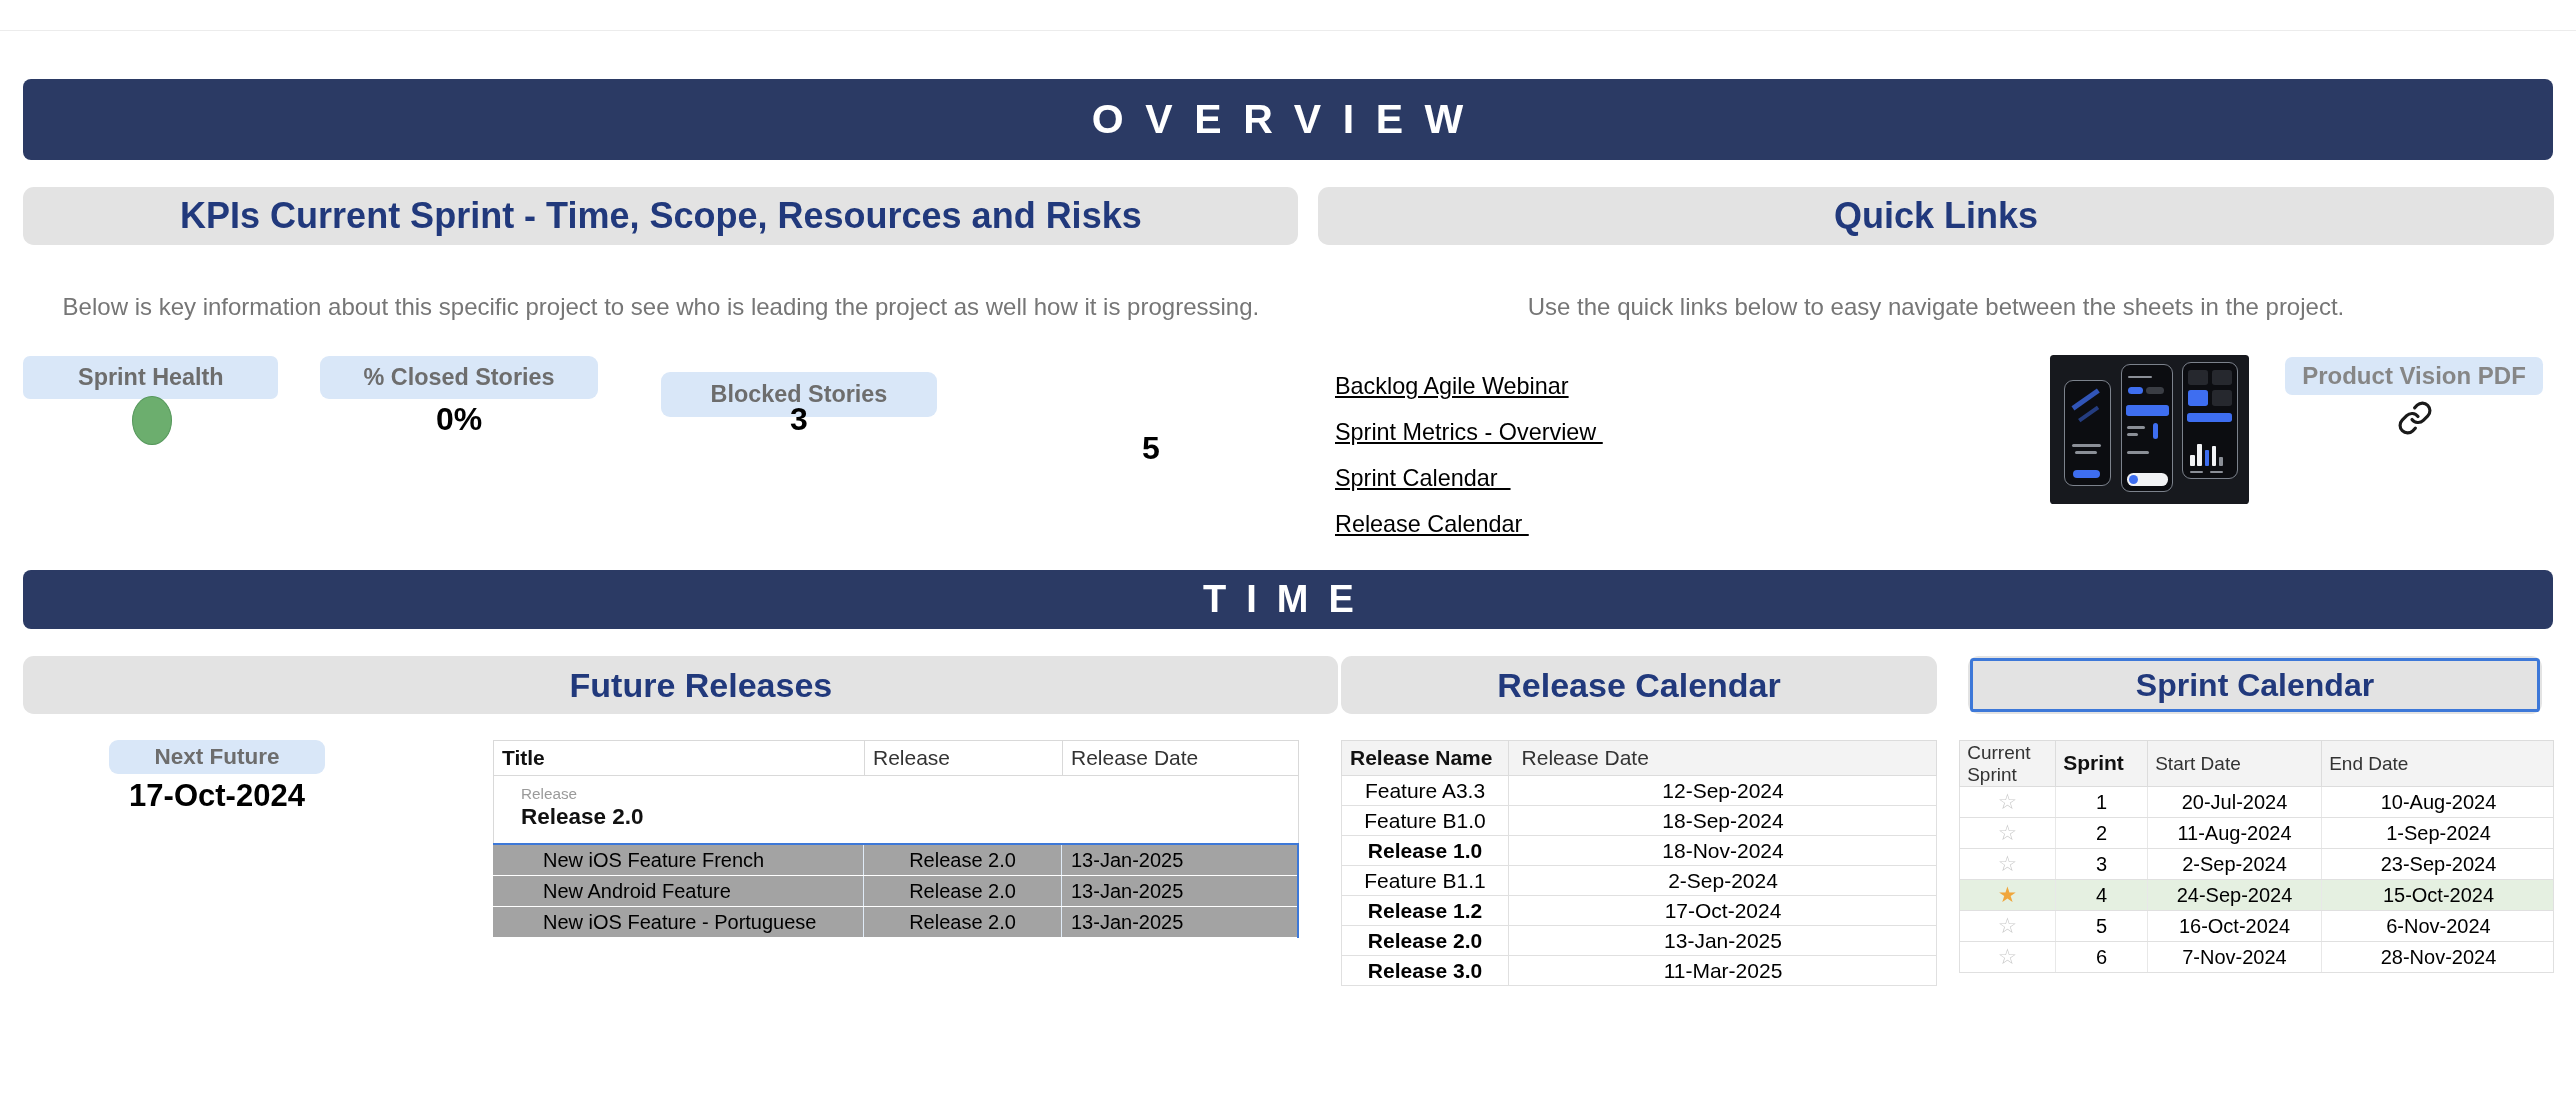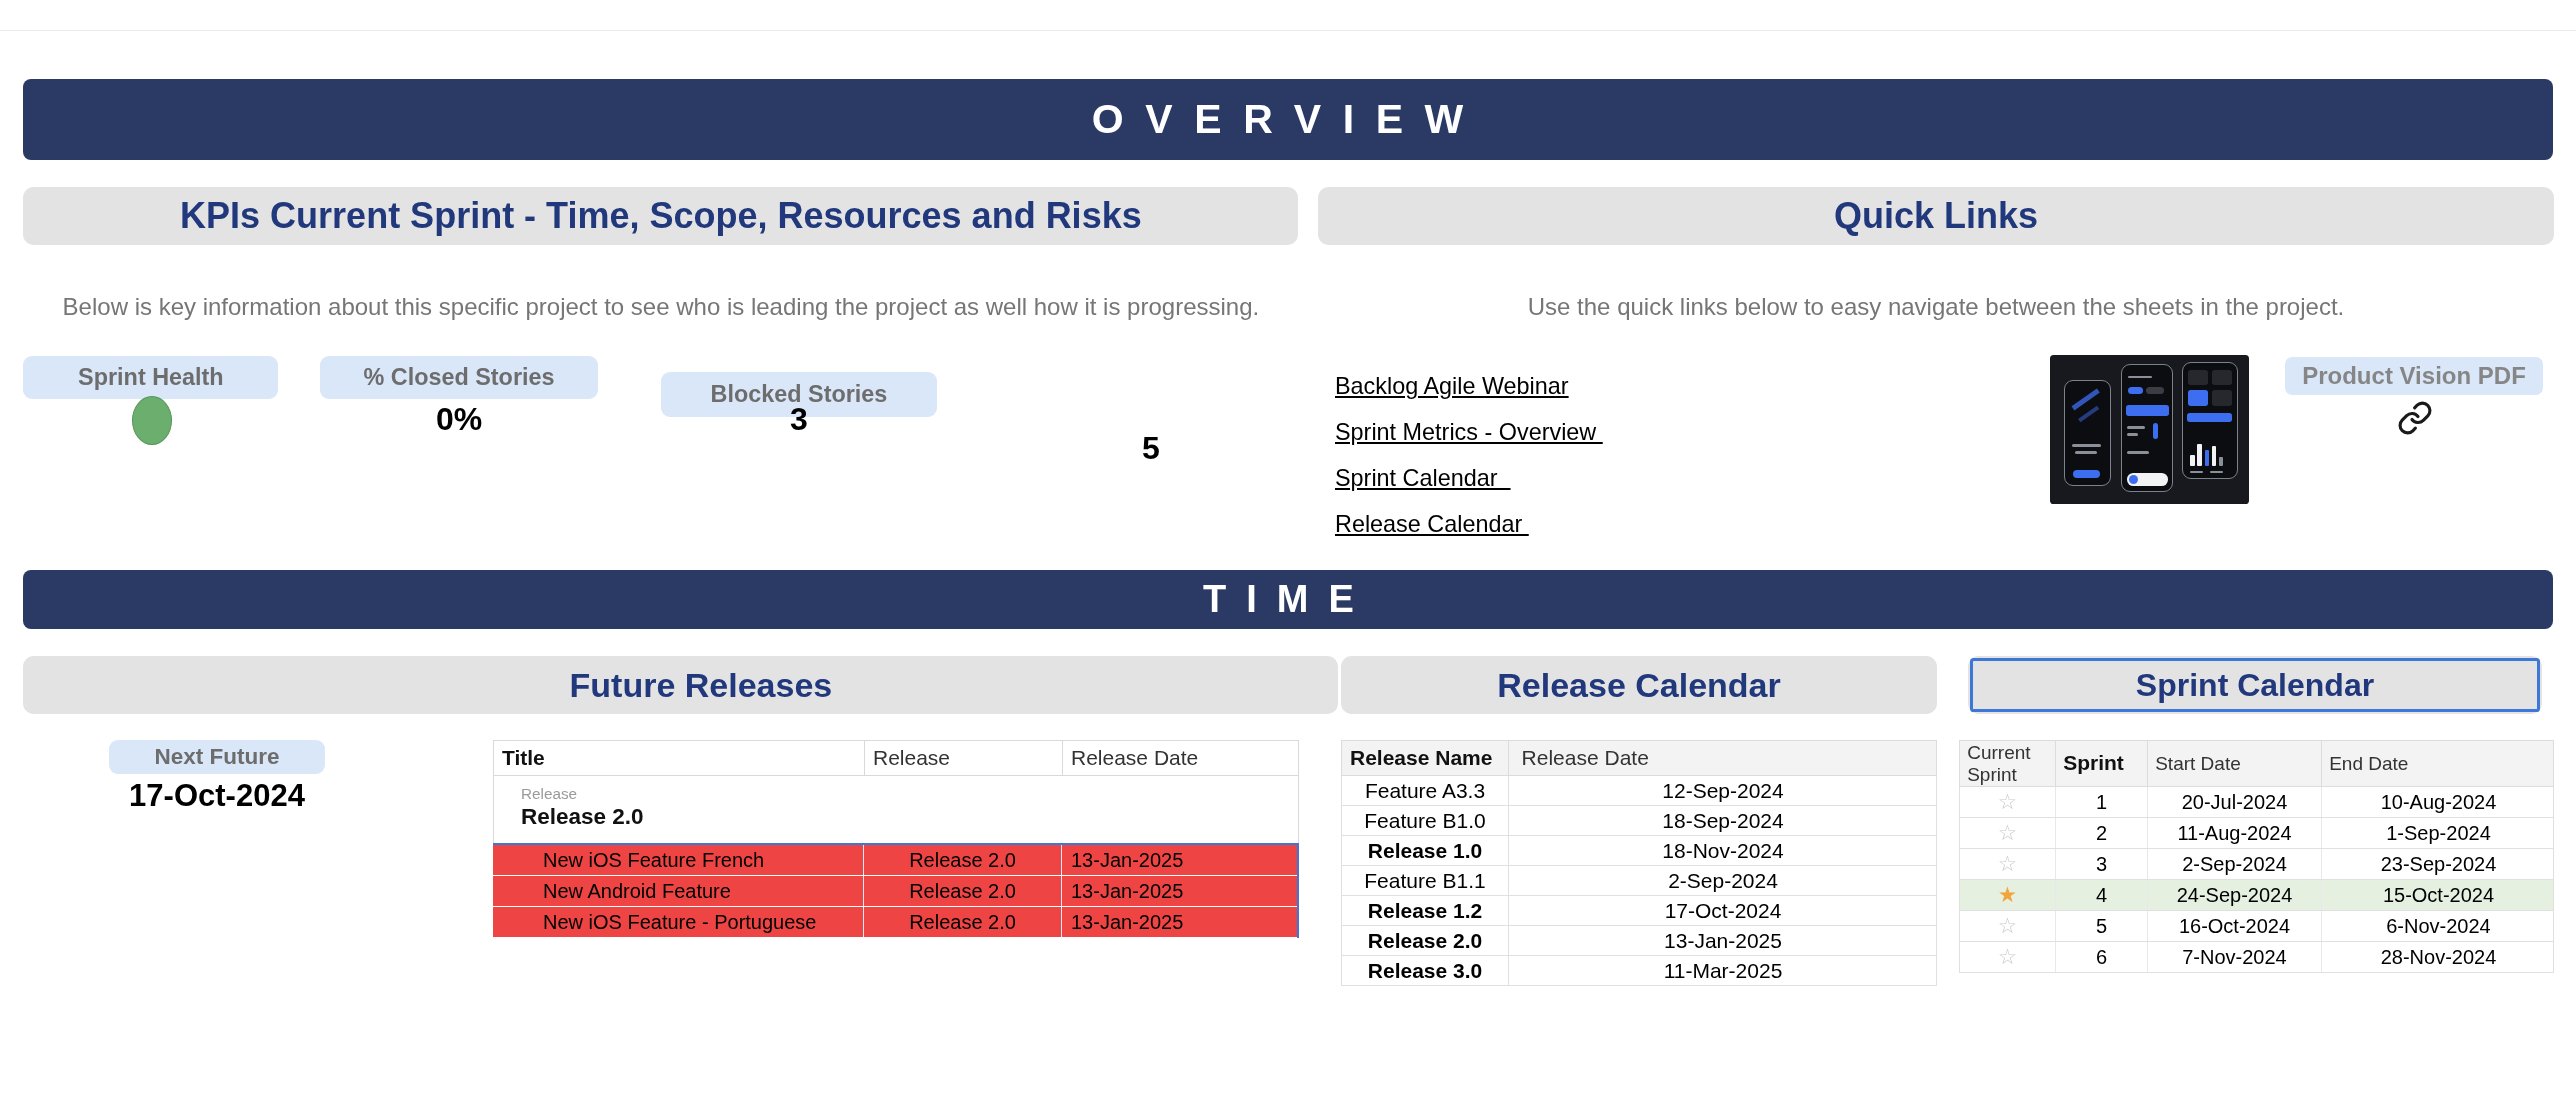--- a/index.html
+++ b/index.html
@@ -25,21 +25,21 @@
   #bar-sprint-cal{left:1968px;width:574px;font-size:32px;}
   #bar-sprint-cal .blue-outline{position:absolute;inset:1.8px;border:3.6px solid #3d78d8;border-radius:3.6px;pointer-events:none;}
 
   .desc{position:absolute;top:293px;font-size:24px;color:#767676;text-align:center;}
   #desc-kpis{left:23.4px;width:1275px;}
   #desc-quicklinks{left:1318px;width:1236px;}
 
   
   .chip{position:absolute;background:#d9e7f8;border-radius:9px;color:#6d6d6d;font-weight:bold;
         font-size:23.4px;display:flex;align-items:center;justify-content:center;text-align:center;line-height:1.25;}
-  #chip-health{left:23.4px;top:356px;width:255px;height:43px;}
+  #chip-health{left:23.4px;top:356px;width:255px;height:43px;border-radius:7px;}
   #chip-closed{left:320px;top:356px;width:278px;height:43px;}
   #chip-blocked{left:661px;top:372px;width:276px;height:45px;}
   #chip-days{left:1025px;top:356px;width:252px;height:79px;padding:0 12.6px;box-sizing:border-box;}
   .kpi-value{position:absolute;font-size:32px;font-weight:bold;color:#000;text-align:center;}
   #val-closed{left:320px;top:401px;width:278px;}
   #val-blocked{left:661px;top:401px;width:276px;}
   #val-days{left:1025px;top:430px;width:252px;}
   #health-dot{position:absolute;left:132px;top:396px;width:38px;height:47px;border-radius:50%;
               background:#6cae6e;border:0.9px solid #55975b;}
 
@@ -79,21 +79,21 @@
              border:0.9px solid #d9d9d9;box-sizing:border-box;background:#fff;align-items:center;}
   .ft-header div{height:100%;display:flex;align-items:center;padding-left:8px;box-sizing:border-box;
                  border-right:0.9px solid #d9d9d9;color:#333;font-size:21px;}
   .ft-header div:last-child{border-right:none;}
   .ft-header .h-title{font-weight:bold;color:#111;}
   .ft-group{height:67px;border-left:0.9px solid #d9d9d9;border-right:0.9px solid #d9d9d9;box-sizing:border-box;
             padding:9px 0 0 27px;}
   .ft-group .g-label{font-size:15.3px;color:#9a9a9a;line-height:18px;}
   .ft-group .g-value{font-size:22.5px;font-weight:bold;color:#111;line-height:27px;}
   .ft-rows{border-top:2.7px solid #3d78d8;border-right:2.7px solid #3d78d8;box-sizing:border-box;}
-  .ft-row{display:grid;grid-template-columns:371px 198px 234px;height:30px;background:#ef4444;
+  .ft-row{display:grid;grid-template-columns:371px 198px 234px;height:30px;background:#a3a3a3;
           border-bottom:1.8px solid #ffffff;align-items:center;}
   .ft-row div{height:100%;display:flex;align-items:center;box-sizing:border-box;border-right:0.9px solid #e0ebf7;}
   .ft-row div:last-child{border-right:none;}
   .ft-row .c-title{padding-left:50px;}
   .ft-row .c-release{justify-content:center;}
   .ft-row .c-date{padding-left:9px;}
 
   
   #release-table{position:absolute;left:1341px;top:740px;width:596px;font-size:21px;}
   .rc-header{display:grid;grid-template-columns:167px 428px;height:36px;background:#f3f3f3;

